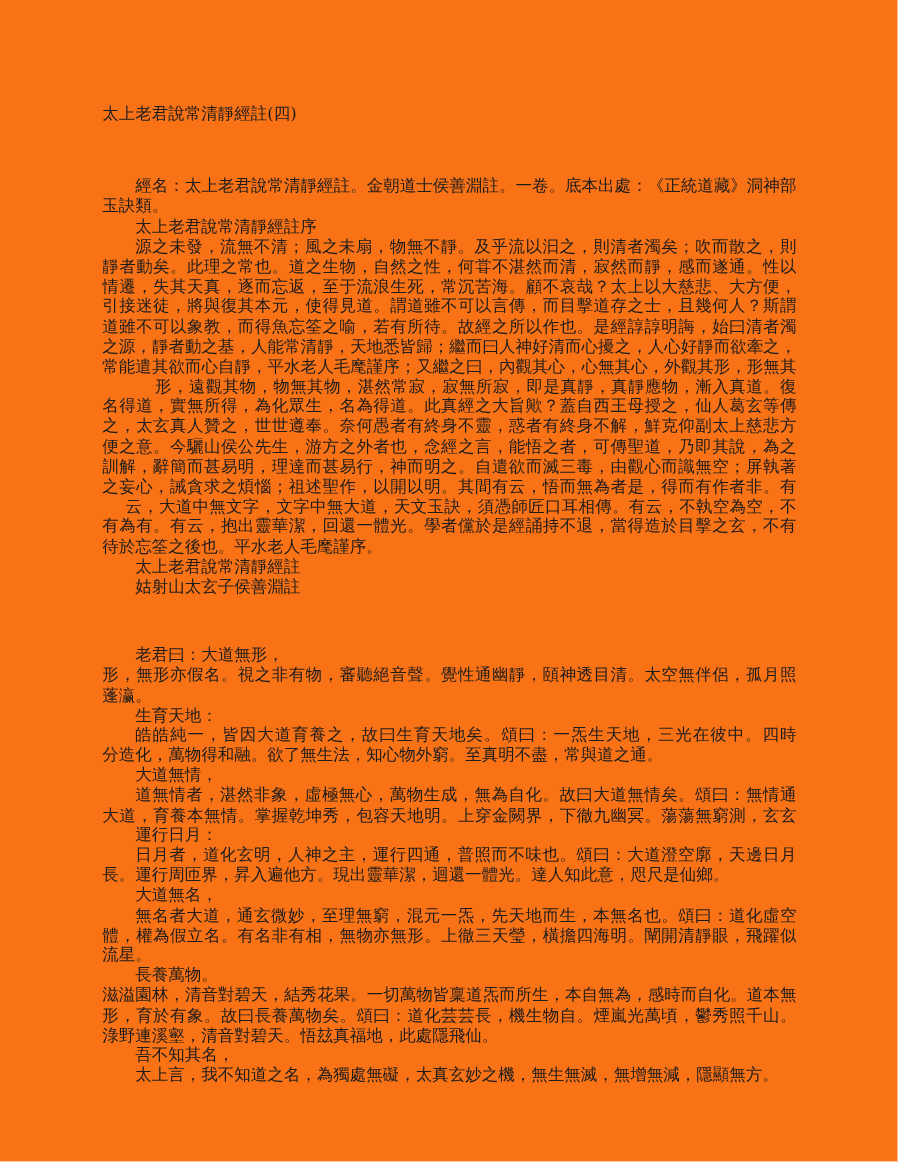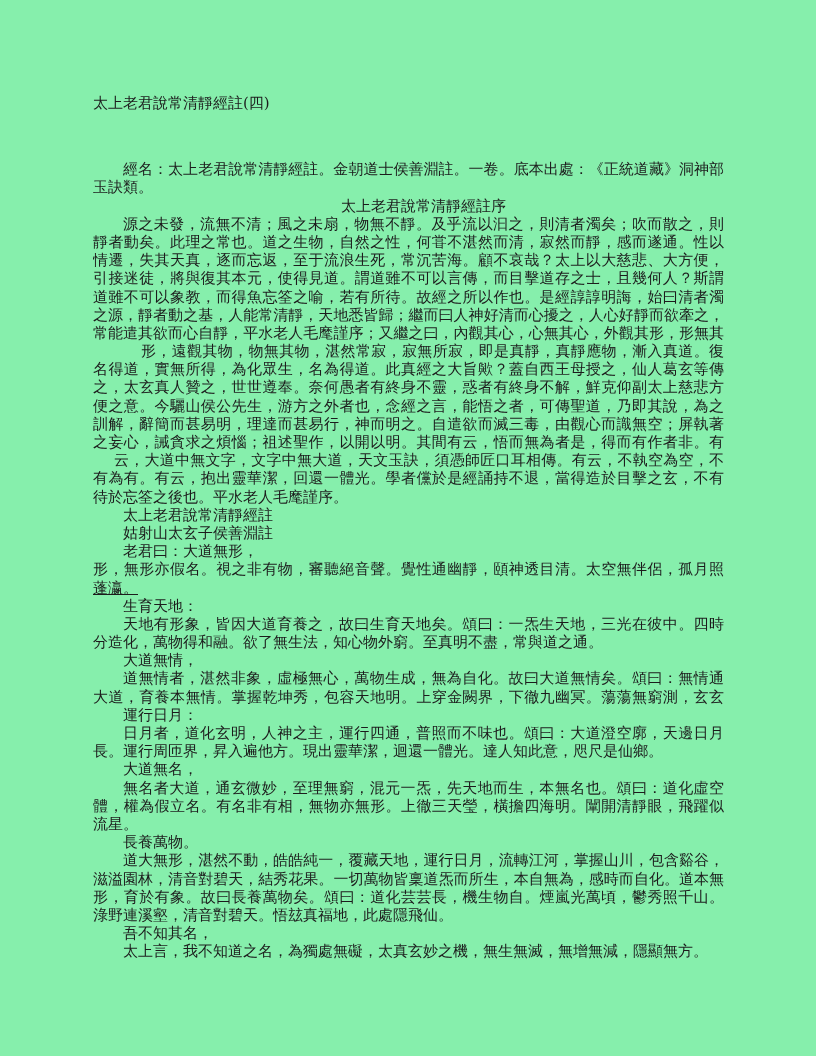--- a/index.html
+++ b/index.html
@@ -4,21 +4,21 @@
 <style>
   html, body {
     margin: 0;
     padding: 0;
     background: #ffffff;
   }
   .page {
     position: relative;
     width: 816px;
     height: 1056px;
-    background: #86efac;
+    background: #f97316;
     overflow: hidden;
   }
   .doc-body {
     position: absolute;
     left: 93px;
     top: 94px;
     width: 631px;
   }
   .line {
     font-family: "DejaVu Serif", "Liberation Serif", serif;
@@ -40,56 +40,55 @@
   }
 </style>
 </head>
 <body style="background: rgb(255, 255, 255);">
 
 <div class="page">
   <div class="doc-body">
       <div class="line" style="color: rgb(28, 28, 28);">太上老君說常清靜經註(四)</div>
       <div class="line ind just" style="color: rgb(28, 28, 28); margin-top: 48px;">經名：太上老君說常清靜經註。金朝道士侯善淵註。一卷。底本出處：《正統道藏》洞神部</div>
       <div class="line" style="color: rgb(28, 28, 28);">玉訣類。</div>
-      <div class="line ind" style="color: rgb(28, 28, 28); text-align: center;">太上老君說常清靜經註序</div>
+      <div class="line ind" style="color: rgb(28, 28, 28);">太上老君說常清靜經註序</div>
       <div class="line ind just" style="color: rgb(28, 28, 28);">源之未發，流無不清；風之未扇，物無不靜。及乎流以汩之，則清者濁矣；吹而散之，則</div>
       <div class="line just" style="color: rgb(28, 28, 28);">靜者動矣。此理之常也。道之生物，自然之性，何甞不湛然而清，寂然而靜，感而遂通。性以</div>
       <div class="line just" style="color: rgb(28, 28, 28);">情遷，失其天真，逐而忘返，至于流浪生死，常沉苦海。顧不哀哉？太上以大慈悲、大方便，</div>
       <div class="line just" style="color: rgb(28, 28, 28);">引接迷徒，將與復其本元，使得見道。謂道雖不可以言傳，而目擊道存之士，且幾何人？斯謂</div>
       <div class="line just" style="color: rgb(28, 28, 28);">道雖不可以象教，而得魚忘筌之喻，若有所待。故經之所以作也。是經諄諄明誨，始曰清者濁</div>
       <div class="line just" style="color: rgb(28, 28, 28);">之源，靜者動之基，人能常清靜，天地悉皆歸；繼而曰人神好清而心擾之，人心好靜而欲牽之，</div>
       <div class="line just" style="color: rgb(28, 28, 28);">常能遣其欲而心自靜，平水老人毛麾謹序；又繼之曰，內觀其心，心無其心，外觀其形，形無其</div>
       <div class="line just" style="color: rgb(28, 28, 28); margin-left: 48px;">形，遠觀其物，物無其物，湛然常寂，寂無所寂，即是真靜，真靜應物，漸入真道。復曰，雖</div>
       <div class="line just" style="color: rgb(28, 28, 28);">名得道，實無所得，為化眾生，名為得道。此真經之大旨歟？蓋自西王母授之，仙人葛玄等傳</div>
       <div class="line just" style="color: rgb(28, 28, 28);">之，太玄真人贊之，世世遵奉。奈何愚者有終身不靈，惑者有終身不解，鮮克仰副太上慈悲方</div>
       <div class="line just" style="color: rgb(28, 28, 28);">便之意。今驪山侯公先生，游方之外者也，念經之言，能悟之者，可傳聖道，乃即其說，為之</div>
       <div class="line just" style="color: rgb(28, 28, 28);">訓解，辭簡而甚易明，理達而甚易行，神而明之。自遣欲而滅三毒，由觀心而識無空；屏執著</div>
       <div class="line just" style="color: rgb(28, 28, 28);">之妄心，誡貪求之煩惱；祖述聖作，以開以明。其間有云，悟而無為者是，得而有作者非。有</div>
       <div class="line just" style="color: rgb(28, 28, 28); margin-left: 21px;">云，大道中無文字，文字中無大道，天文玉訣，須憑師匠口耳相傳。有云，不執空為空，不著</div>
       <div class="line just" style="color: rgb(28, 28, 28);">有為有。有云，抱出靈華潔，回還一體光。學者儻於是經誦持不退，當得造於目擊之玄，不有</div>
       <div class="line" style="color: rgb(28, 28, 28);">待於忘筌之後也。平水老人毛麾謹序。</div>
       <div class="line ind" style="color: rgb(28, 28, 28);">太上老君說常清靜經註</div>
       <div class="line ind" style="color: rgb(28, 28, 28);">姑射山太玄子侯善淵註</div>
-      <div class="line ind" style="color: rgb(28, 28, 28);">老君曰：大道無形，</div>
+      <div class="line ind" style="color: rgb(28, 28, 28); margin-top: 44px;">老君曰：大道無形，</div>
       <div class="line just" style="color: rgb(28, 28, 28);">形，無形亦假名。視之非有物，審聽絕音聲。覺性通幽靜，頤神透目清。太空無伴侶，孤月照</div>
-      <div class="line" style="color: rgb(28, 28, 28); text-decoration: underline;">蓬瀛。</div>
+      <div class="line" style="color: rgb(28, 28, 28);">蓬瀛。</div>
       <div class="line ind" style="color: rgb(28, 28, 28);">生育天地：</div>
-      <div class="line ind just" style="color: rgb(28, 28, 28);">天地有形象，皆因大道育養之，故曰生育天地矣。頌曰：一炁生天地，三光在彼中。四時</div>
+      <div class="line ind just" style="color: rgb(28, 28, 28);">皓皓純一，皆因大道育養之，故曰生育天地矣。頌曰：一炁生天地，三光在彼中。四時</div>
       <div class="line" style="color: rgb(28, 28, 28);">分造化，萬物得和融。欲了無生法，知心物外窮。至真明不盡，常與道之通。</div>
       <div class="line ind" style="color: rgb(28, 28, 28);">大道無情，</div>
       <div class="line ind just" style="color: rgb(28, 28, 28);">道無情者，湛然非象，虛極無心，萬物生成，無為自化。故曰大道無情矣。頌曰：無情通</div>
       <div class="line just" style="color: rgb(28, 28, 28);">大道，育養本無情。掌握乾坤秀，包容天地明。上穿金闕界，下徹九幽冥。蕩蕩無窮測，玄玄</div>
       <div class="line ind" style="color: rgb(28, 28, 28);">運行日月：</div>
       <div class="line ind just" style="color: rgb(28, 28, 28);">日月者，道化玄明，人神之主，運行四通，普照而不味也。頌曰：大道澄空廓，天邊日月</div>
       <div class="line" style="color: rgb(28, 28, 28);">長。運行周匝界，昇入遍他方。現出靈華潔，迴還一體光。達人知此意，咫尺是仙鄉。</div>
       <div class="line ind" style="color: rgb(28, 28, 28);">大道無名，</div>
       <div class="line ind just" style="color: rgb(28, 28, 28);">無名者大道，通玄微妙，至理無窮，混元一炁，先天地而生，本無名也。頌曰：道化虛空</div>
       <div class="line just" style="color: rgb(28, 28, 28);">體，權為假立名。有名非有相，無物亦無形。上徹三天瑩，橫擔四海明。闡開清靜眼，飛躍似</div>
       <div class="line" style="color: rgb(28, 28, 28);">流星。</div>
       <div class="line ind" style="color: rgb(28, 28, 28);">長養萬物。</div>
-      <div class="line ind just" style="color: rgb(28, 28, 28);">道大無形，湛然不動，皓皓純一，覆藏天地，運行日月，流轉江河，掌握山川，包含谿谷，</div>
       <div class="line just" style="color: rgb(28, 28, 28);">滋溢園林，清音對碧天，結秀花果。一切萬物皆稟道炁而所生，本自無為，感時而自化。道本無</div>
       <div class="line just" style="color: rgb(28, 28, 28);">形，育於有象。故曰長養萬物矣。頌曰：道化芸芸長，機生物自。煙嵐光萬頃，鬱秀照千山。</div>
       <div class="line" style="color: rgb(28, 28, 28);">淥野連溪壑，清音對碧天。悟玆真福地，此處隱飛仙。</div>
       <div class="line ind" style="color: rgb(28, 28, 28);">吾不知其名，</div>
       <div class="line ind" style="color: rgb(28, 28, 28);">太上言，我不知道之名，為獨處無礙，太真玄妙之機，無生無滅，無增無減，隱顯無方。</div>
     </div>
 </div>
 
 </body></html>

